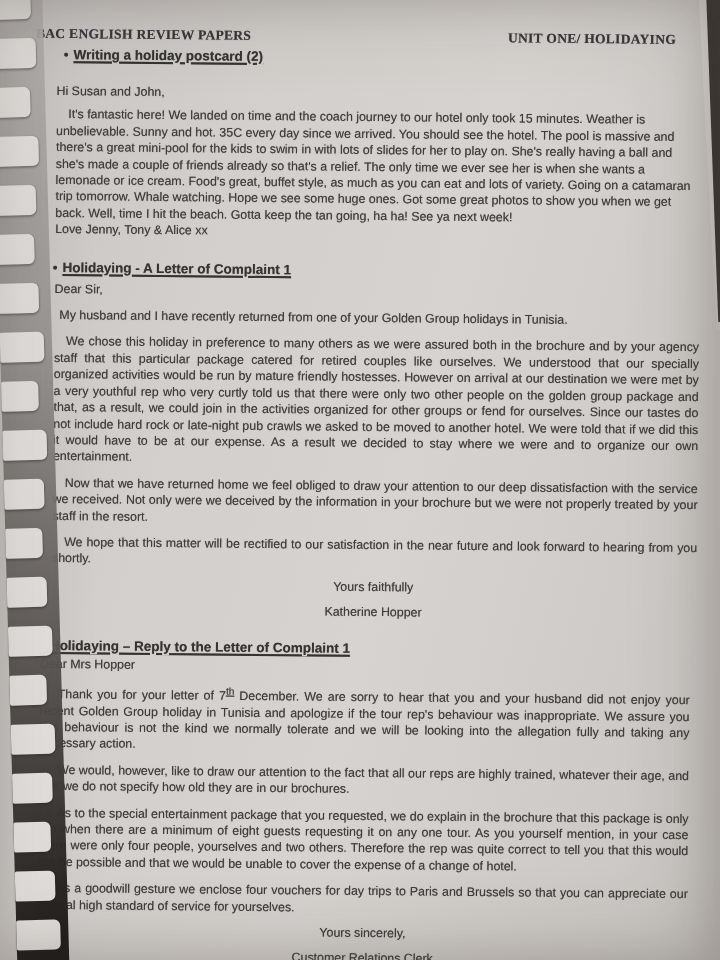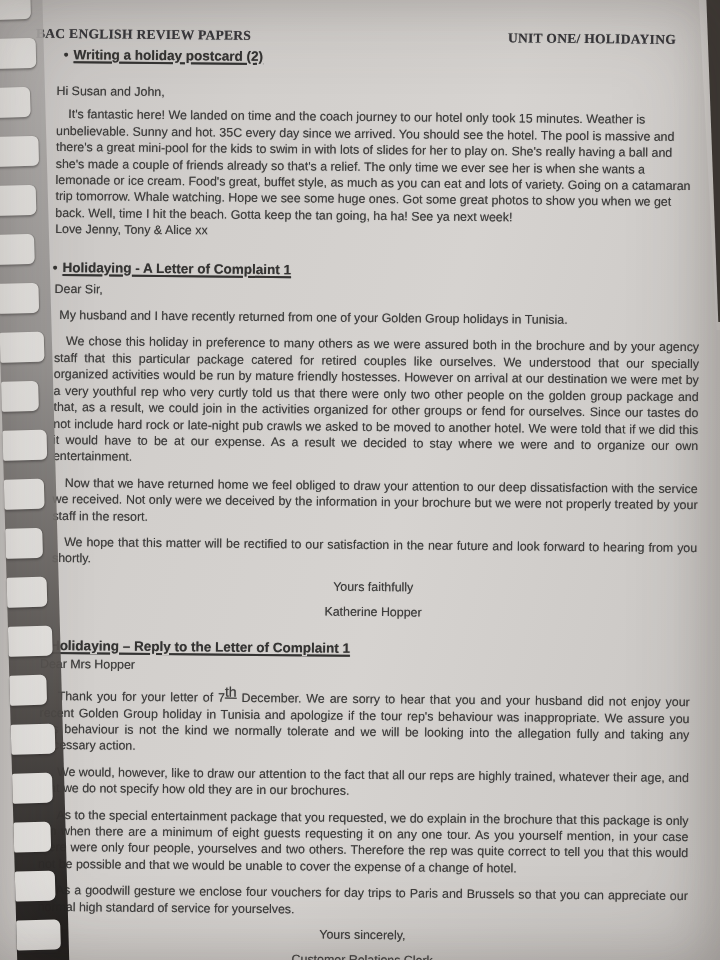--- a/index.html
+++ b/index.html
@@ -85,21 +85,21 @@
   .salutation { margin-top: 21px; }
   .postcard-body { margin-top: 7px; text-indent: 12px; }
   .signoff { margin-top: 0; }
   .dear2 { margin-top: 6px; }
   .intro { margin-top: 10px; text-indent: 5px; }
   .jpara { text-align: justify; text-indent: 12px; margin-top: 10px; margin-right: 18px; }
   .center { text-align: center; margin-top: 9px; }
   .reply p { margin-left: 46px; margin-right: 24px; }
   .reply .jpara { text-indent: 18px; }
   .reply .salutation { margin-top: 3px; }
-  sup { font-size: 14px; text-decoration: underline; }
+  sup { font-size: 10px; text-decoration: underline; }
 </style>
 </head>
 <body>
 
 <div class="photo">
   <div class="paper"></div>
   <div class="page-edge-strip"></div>
   <div class="dark-corner"></div>
 
   <div class="content">

